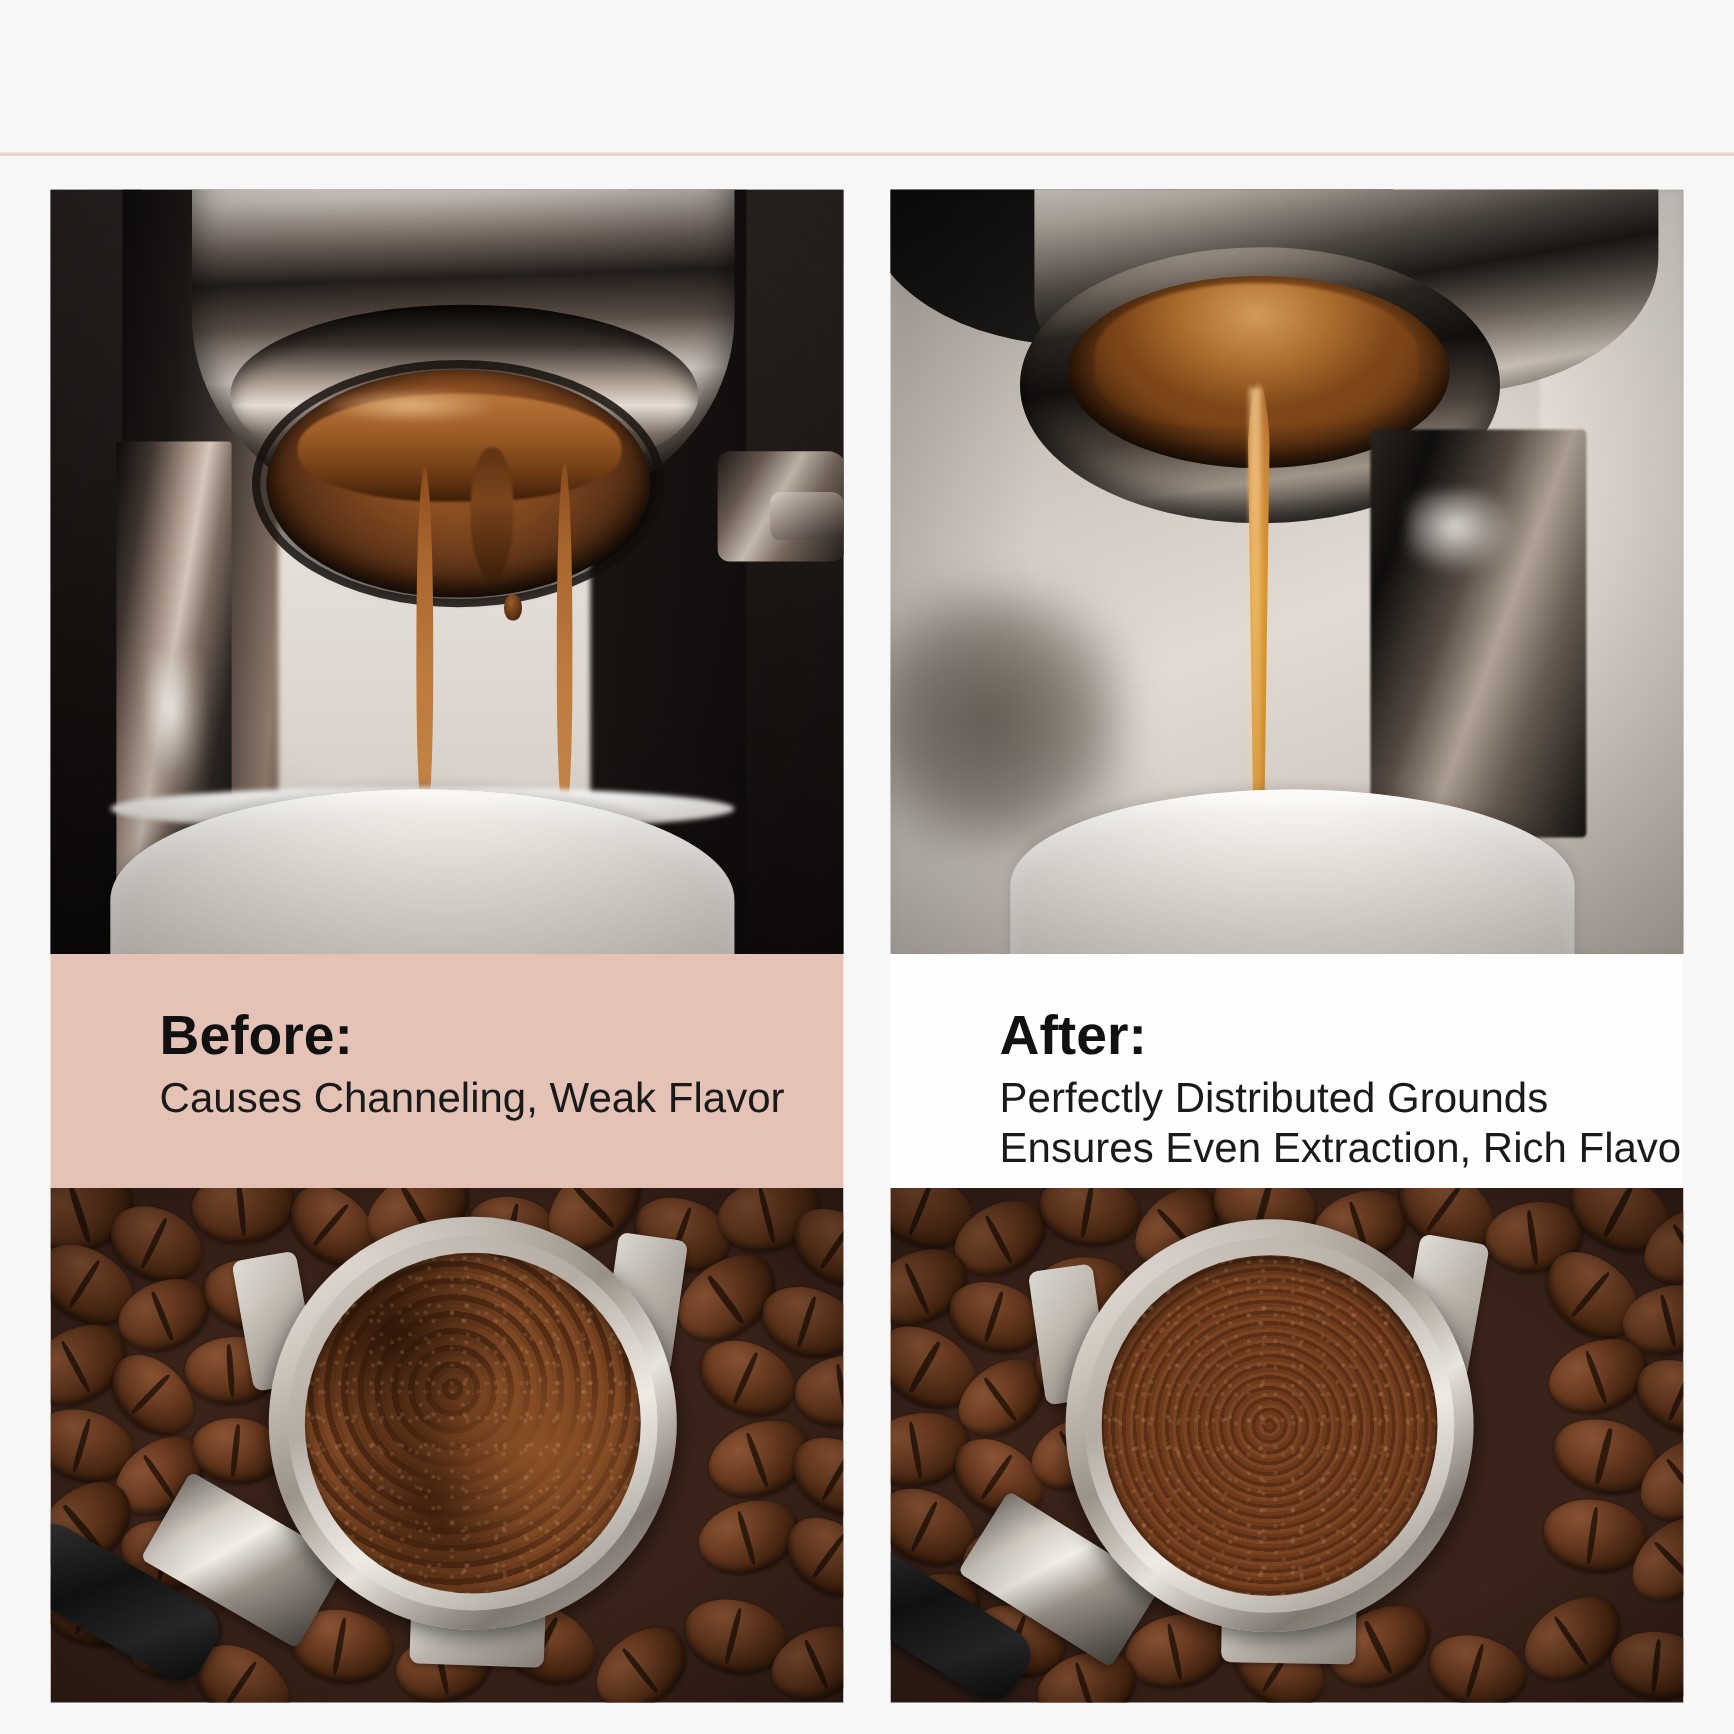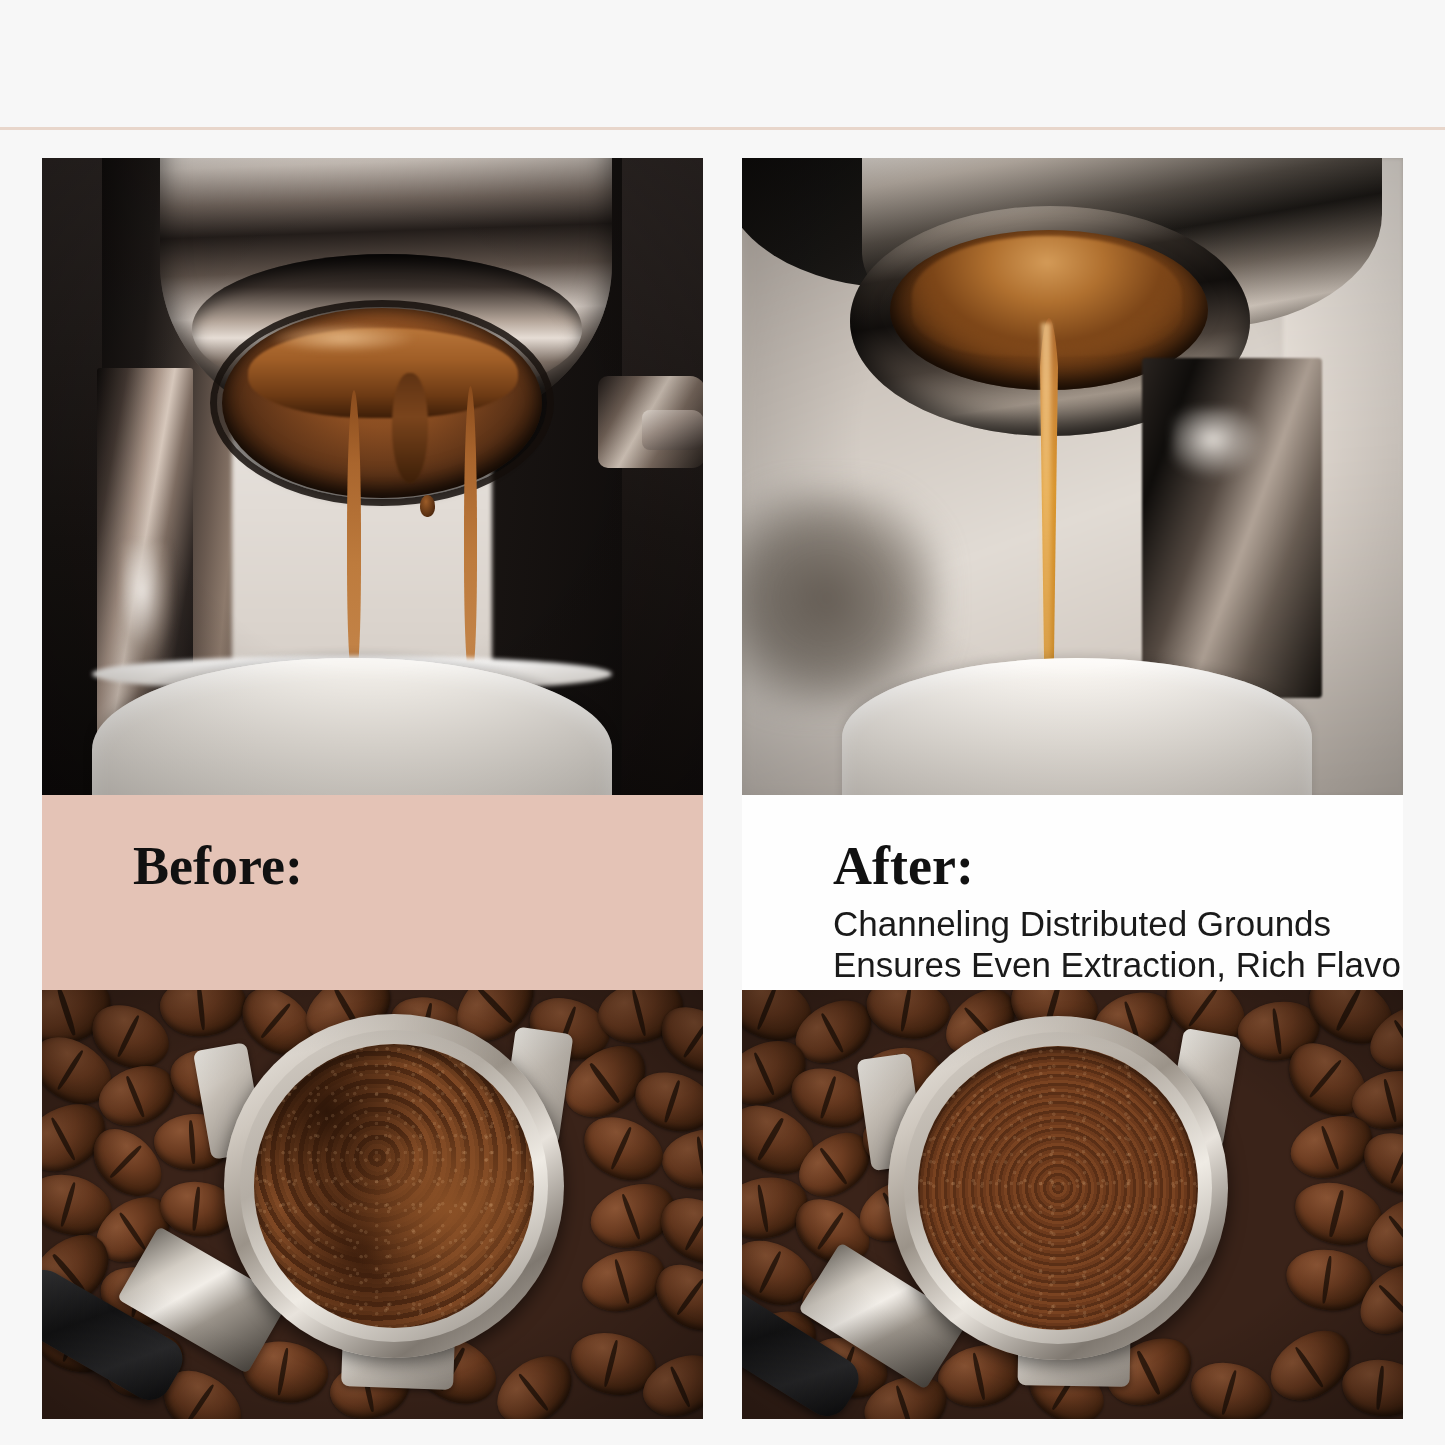--- a/index.html
+++ b/index.html
@@ -76,23 +76,23 @@
     width: 661px;
     height: 195px;
     overflow: hidden;
     box-sizing: border-box;
     padding: 44px 0 0 91px;
   }
   .caption-left  { background: #e4c3b6; }
   .caption-right { background: #fefefe; }
 
   .caption-heading {
-    font-family: Liberation Serif, serif;
+    font-family: Liberation Sans, sans-serif;
     font-weight: bold;
-    font-size: 54px;
+    font-size: 46px;
     line-height: 1.0;
     color: #111111;
     letter-spacing: 0px;
     margin: 0 0 10px 0;
     white-space: nowrap;
   }
   .caption-line {
     font-family: "Liberation Sans Narrow", "Liberation Sans", sans-serif;
     font-weight: normal;
     font-size: 35px;
@@ -418,20 +418,21 @@
         <div class="drip drip-2"></div>
         <div class="drip-droplet"></div>
         <div class="cup-edge"></div>
         <div class="cup"></div>
         <div class="vignette"></div>
       </div>
     </div>
 
     <div class="caption-panel caption-left">
       <div class="caption-heading">Before:</div>
+      <div class="caption-line">Causes Channeling, Weak Flavor</div>
     </div>
 
     <div class="photo-bottom">
       <div class="scene-beans">
 
         <div class="bean" style="left:-18px;top:-10px;width:88px;height:62px;transform:rotate(-18deg);"></div>
         <div class="bean" style="left:48px;top:18px;width:80px;height:58px;transform:rotate(26deg);"></div>
         <div class="bean" style="left:118px;top:-14px;width:86px;height:60px;transform:rotate(-6deg);"></div>
         <div class="bean" style="left:196px;top:4px;width:78px;height:56px;transform:rotate(40deg);"></div>
         <div class="bean" style="left:262px;top:-12px;width:90px;height:62px;transform:rotate(-30deg);"></div>
@@ -509,21 +510,21 @@
         <div class="stream-sidebar-spec"></div>
         <div class="stream-jet"></div>
         <div class="stream-jet-glow"></div>
         <div class="stream-cup"></div>
         <div class="vignette"></div>
       </div>
     </div>
 
     <div class="caption-panel caption-right">
       <div class="caption-heading">After:</div>
-      <div class="caption-line">Channeling Distributed Grounds</div>
+      <div class="caption-line">Perfectly Distributed Grounds</div>
       <div class="caption-line">Ensures Even Extraction, Rich Flavor</div>
     </div>
 
     <div class="photo-bottom">
       <div class="scene-beans">
         <div class="bean" style="left:-16px;top:-12px;width:86px;height:60px;transform:rotate(22deg);"></div>
         <div class="bean" style="left:52px;top:14px;width:80px;height:56px;transform:rotate(-28deg);"></div>
         <div class="bean" style="left:124px;top:-10px;width:84px;height:58px;transform:rotate(10deg);"></div>
         <div class="bean" style="left:200px;top:6px;width:78px;height:54px;transform:rotate(-42deg);"></div>
         <div class="bean" style="left:268px;top:-14px;width:88px;height:62px;transform:rotate(16deg);"></div>

